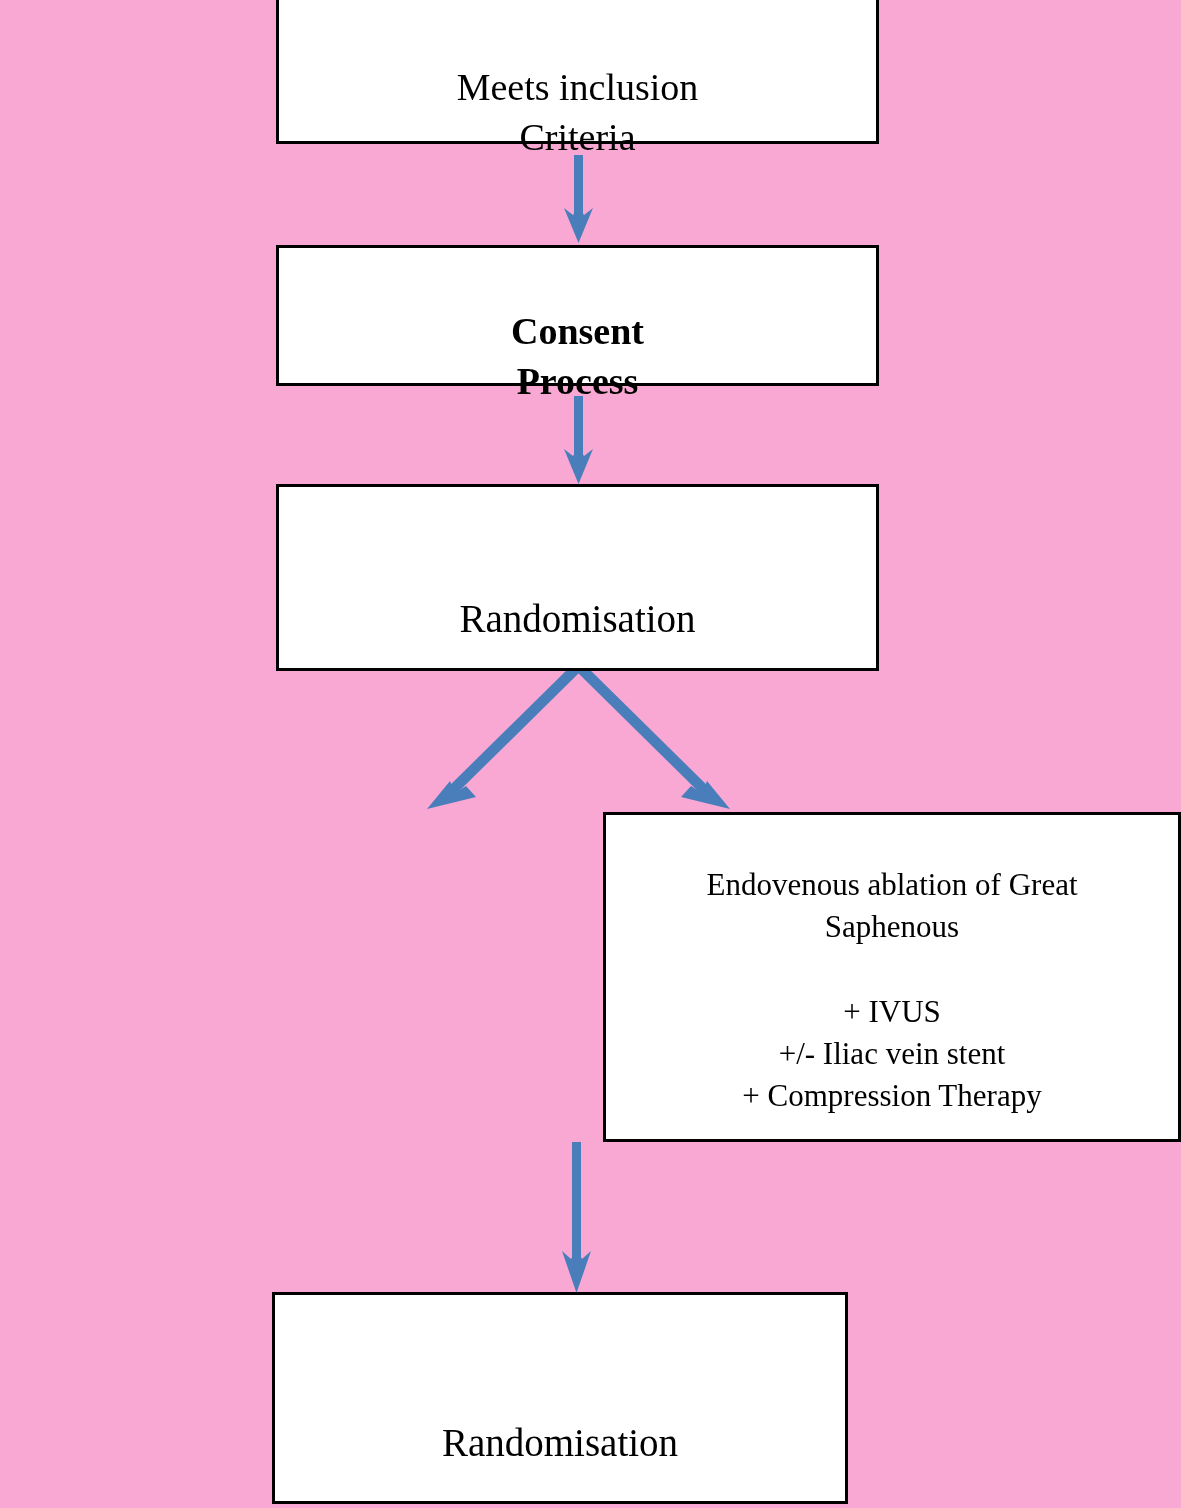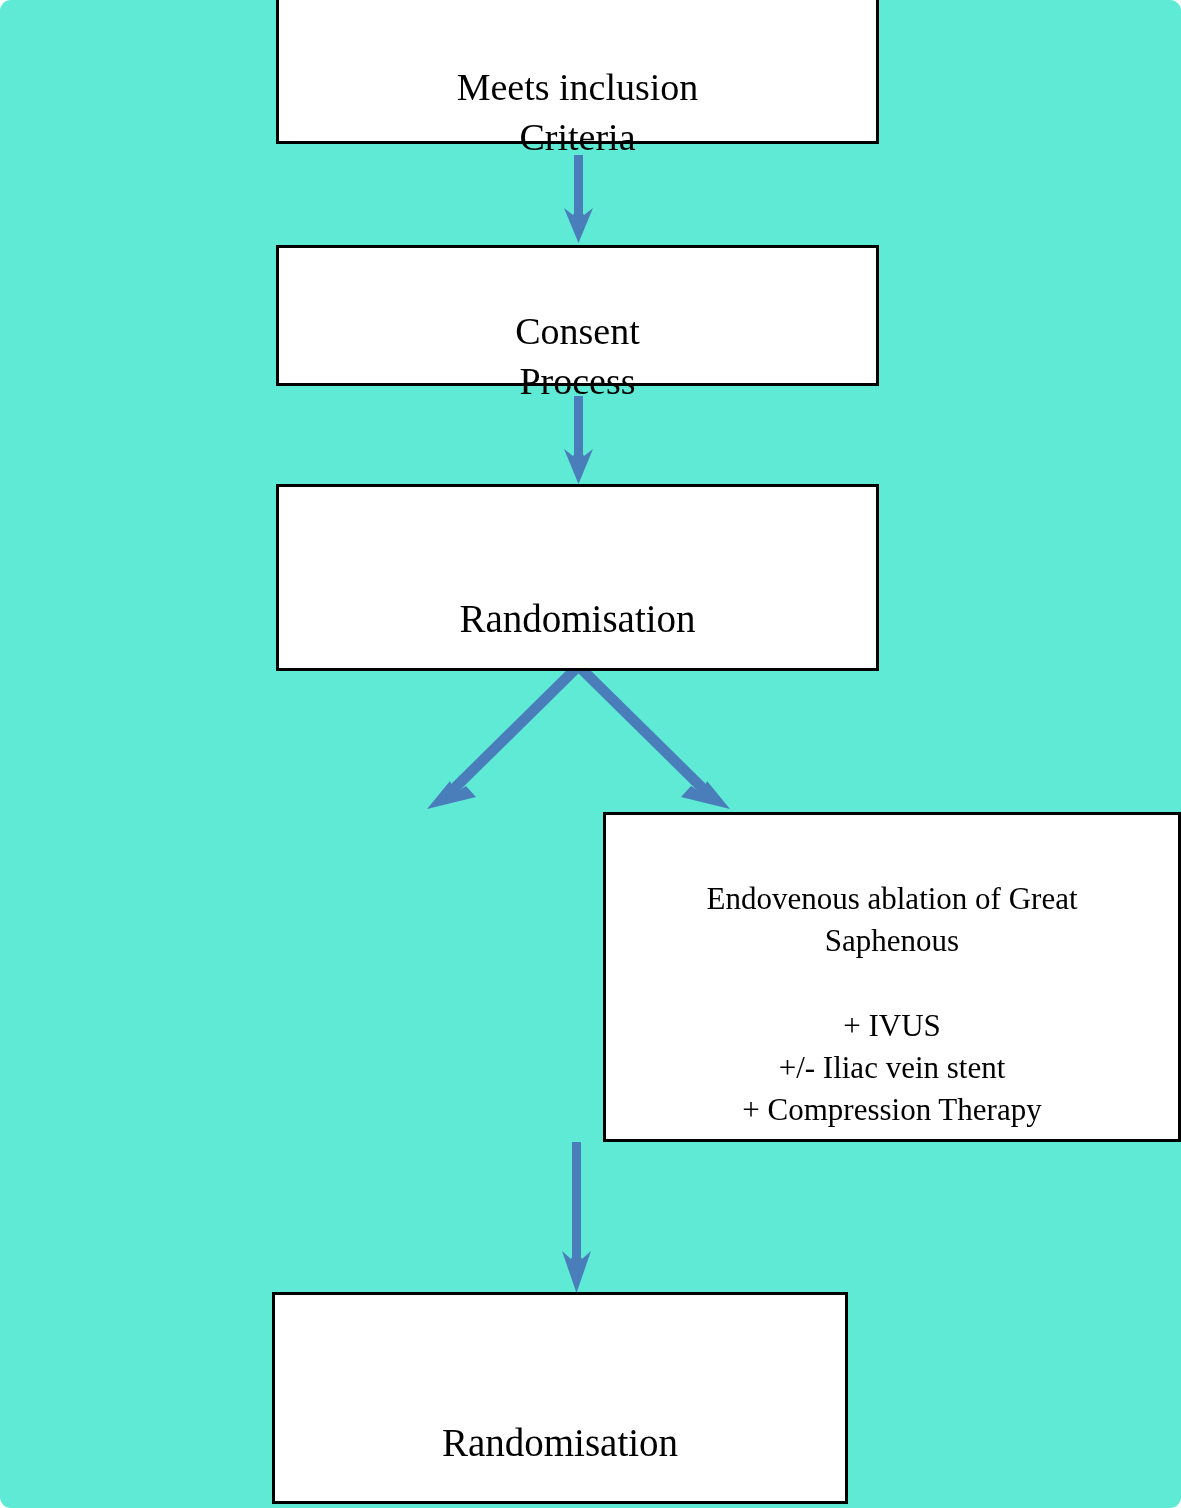--- a/index.html
+++ b/index.html
@@ -4,24 +4,23 @@
 <style>
   html, body {
     margin: 0;
     padding: 0;
     background: #ffffff;
   }
   #canvas {
     position: relative;
     width: 1181px;
     height: 1508px;
-    background: #5eead4;
+    background: #f9a8d4;
     overflow: hidden;
     font-family: "Liberation Serif", "DejaVu Serif", serif;
-    border-radius: 11px;
   }
   .node {
     position: absolute;
     box-sizing: border-box;
     border: 3px solid #000000;
     background: #ffffff;
     color: #000000;
     text-align: center;
     line-height: 1.30;
     white-space: pre-line;
@@ -41,20 +40,21 @@
     padding-top: 14px;
   }
   
   #node-consent {
     left: 276px;
     top: 245px;
     width: 603px;
     height: 141px;
     font-size: 38px;
     padding-top: 10px;
+    font-weight: bold;
   }
   
   #node-randomisation-1 {
     left: 276px;
     top: 484px;
     width: 603px;
     height: 187px;
     font-size: 39px;
     padding-top: 56px;
   }
@@ -68,21 +68,21 @@
     padding-top: 21px;
     line-height: 1.36;
   }
   
   #node-arm-intervention {
     left: 603px;
     top: 812px;
     width: 578px;
     height: 330px;
     font-size: 31px;
-    padding-top: 21px;
+    padding-top: 7px;
     line-height: 1.36;
   }
   
   #node-randomisation-2 {
     left: 272px;
     top: 1292px;
     width: 576px;
     height: 212px;
     font-size: 39px;
     padding-top: 72px;

